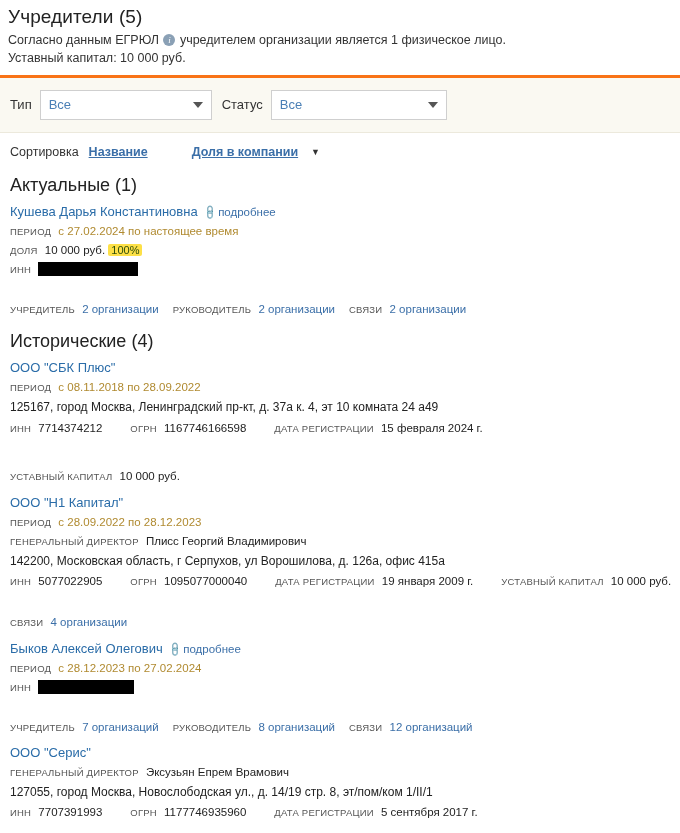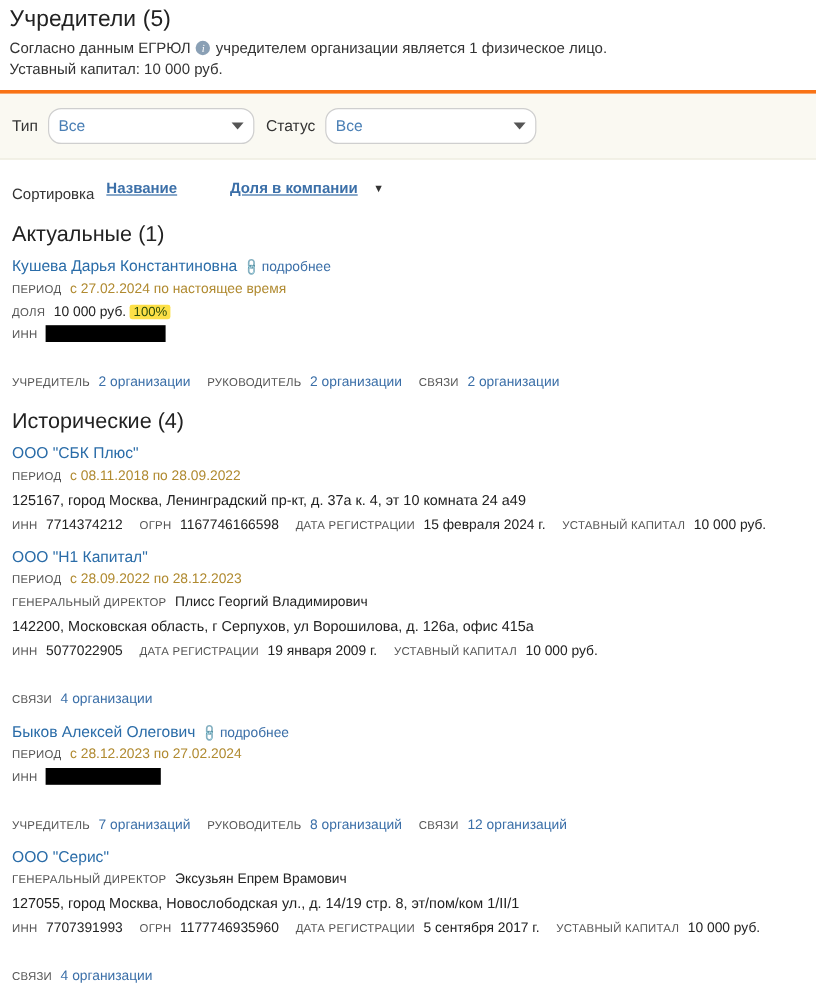--- a/index.html
+++ b/index.html
@@ -73,21 +73,21 @@
   .filter-label {
     font-size: 13px;
     color: #333;
   }
   .select-box {
     position: relative;
     width: 172px;
     height: 30px;
     background: #fff;
     border: 1px solid #cfcfcf;
-    border-radius: 11px;
+    border-radius: 0;
     display: flex;
     align-items: center;
     padding: 0 8px;
     font-size: 13px;
     color: #4a7fb5;
   }
   .select-box .caret {
     position: absolute;
     right: 8px;
     top: 50%;
@@ -102,21 +102,21 @@
 
   
   .sort-row {
     display: flex;
     align-items: center;
     gap: 10px;
     padding: 12px 2px 6px 2px;
     font-size: 12.5px;
     color: #333;
   }
-  .sort-label { color: #333; margin-top: 10px; }
+  .sort-label { color: #333; }
   .sort-link {
     color: #3b6fa8;
     text-decoration: underline;
     cursor: pointer;
     font-weight: bold;
   }
   .sort-link.spaced { margin-left: 34px; }
   .sort-caret {
     display: inline-block;
     margin-left: 3px;
@@ -206,21 +206,21 @@
     display: flex;
     gap: 14px;
     align-items: baseline;
     font-size: 11.5px;
     line-height: 1.7;
     flex-wrap: wrap;
   }
   .rel-item { white-space: nowrap; margin-top: 21px; }
   .facts-row {
     display: flex;
-    gap: 14px;
+    gap: 28px;
     align-items: baseline;
     flex-wrap: wrap;
     font-size: 11.5px;
     line-height: 1.8;
   }
   .fact { white-space: nowrap; }
   .mt2 { margin-top: 2px; }
 </style>
 </head>
 <body>
@@ -341,20 +341,24 @@
       <span class="k">ГЕНЕРАЛЬНЫЙ ДИРЕКТОР</span>
       <span class="v">Плисс Георгий Владимирович</span>
     </div>
     <div class="addr-row">142200, Московская область, г Серпухов, ул Ворошилова, д. 126а, офис 415а</div>
     <div class="facts-row">
       <span class="fact">
         <span class="k">ИНН</span>
         <span class="v">5077022905</span>
       </span>
       <span class="fact">
+        <span class="k">ОГРН</span>
+        <span class="v">1095077000040</span>
+      </span>
+      <span class="fact">
         <span class="k">ДАТА РЕГИСТРАЦИИ</span>
         <span class="v">19 января 2009 г.</span>
       </span>
       <span class="fact">
         <span class="k">УСТАВНЫЙ КАПИТАЛ</span>
         <span class="v">10 000 руб.</span>
       </span>
     </div>
     <div class="rel-row">
       <span class="rel-item">

